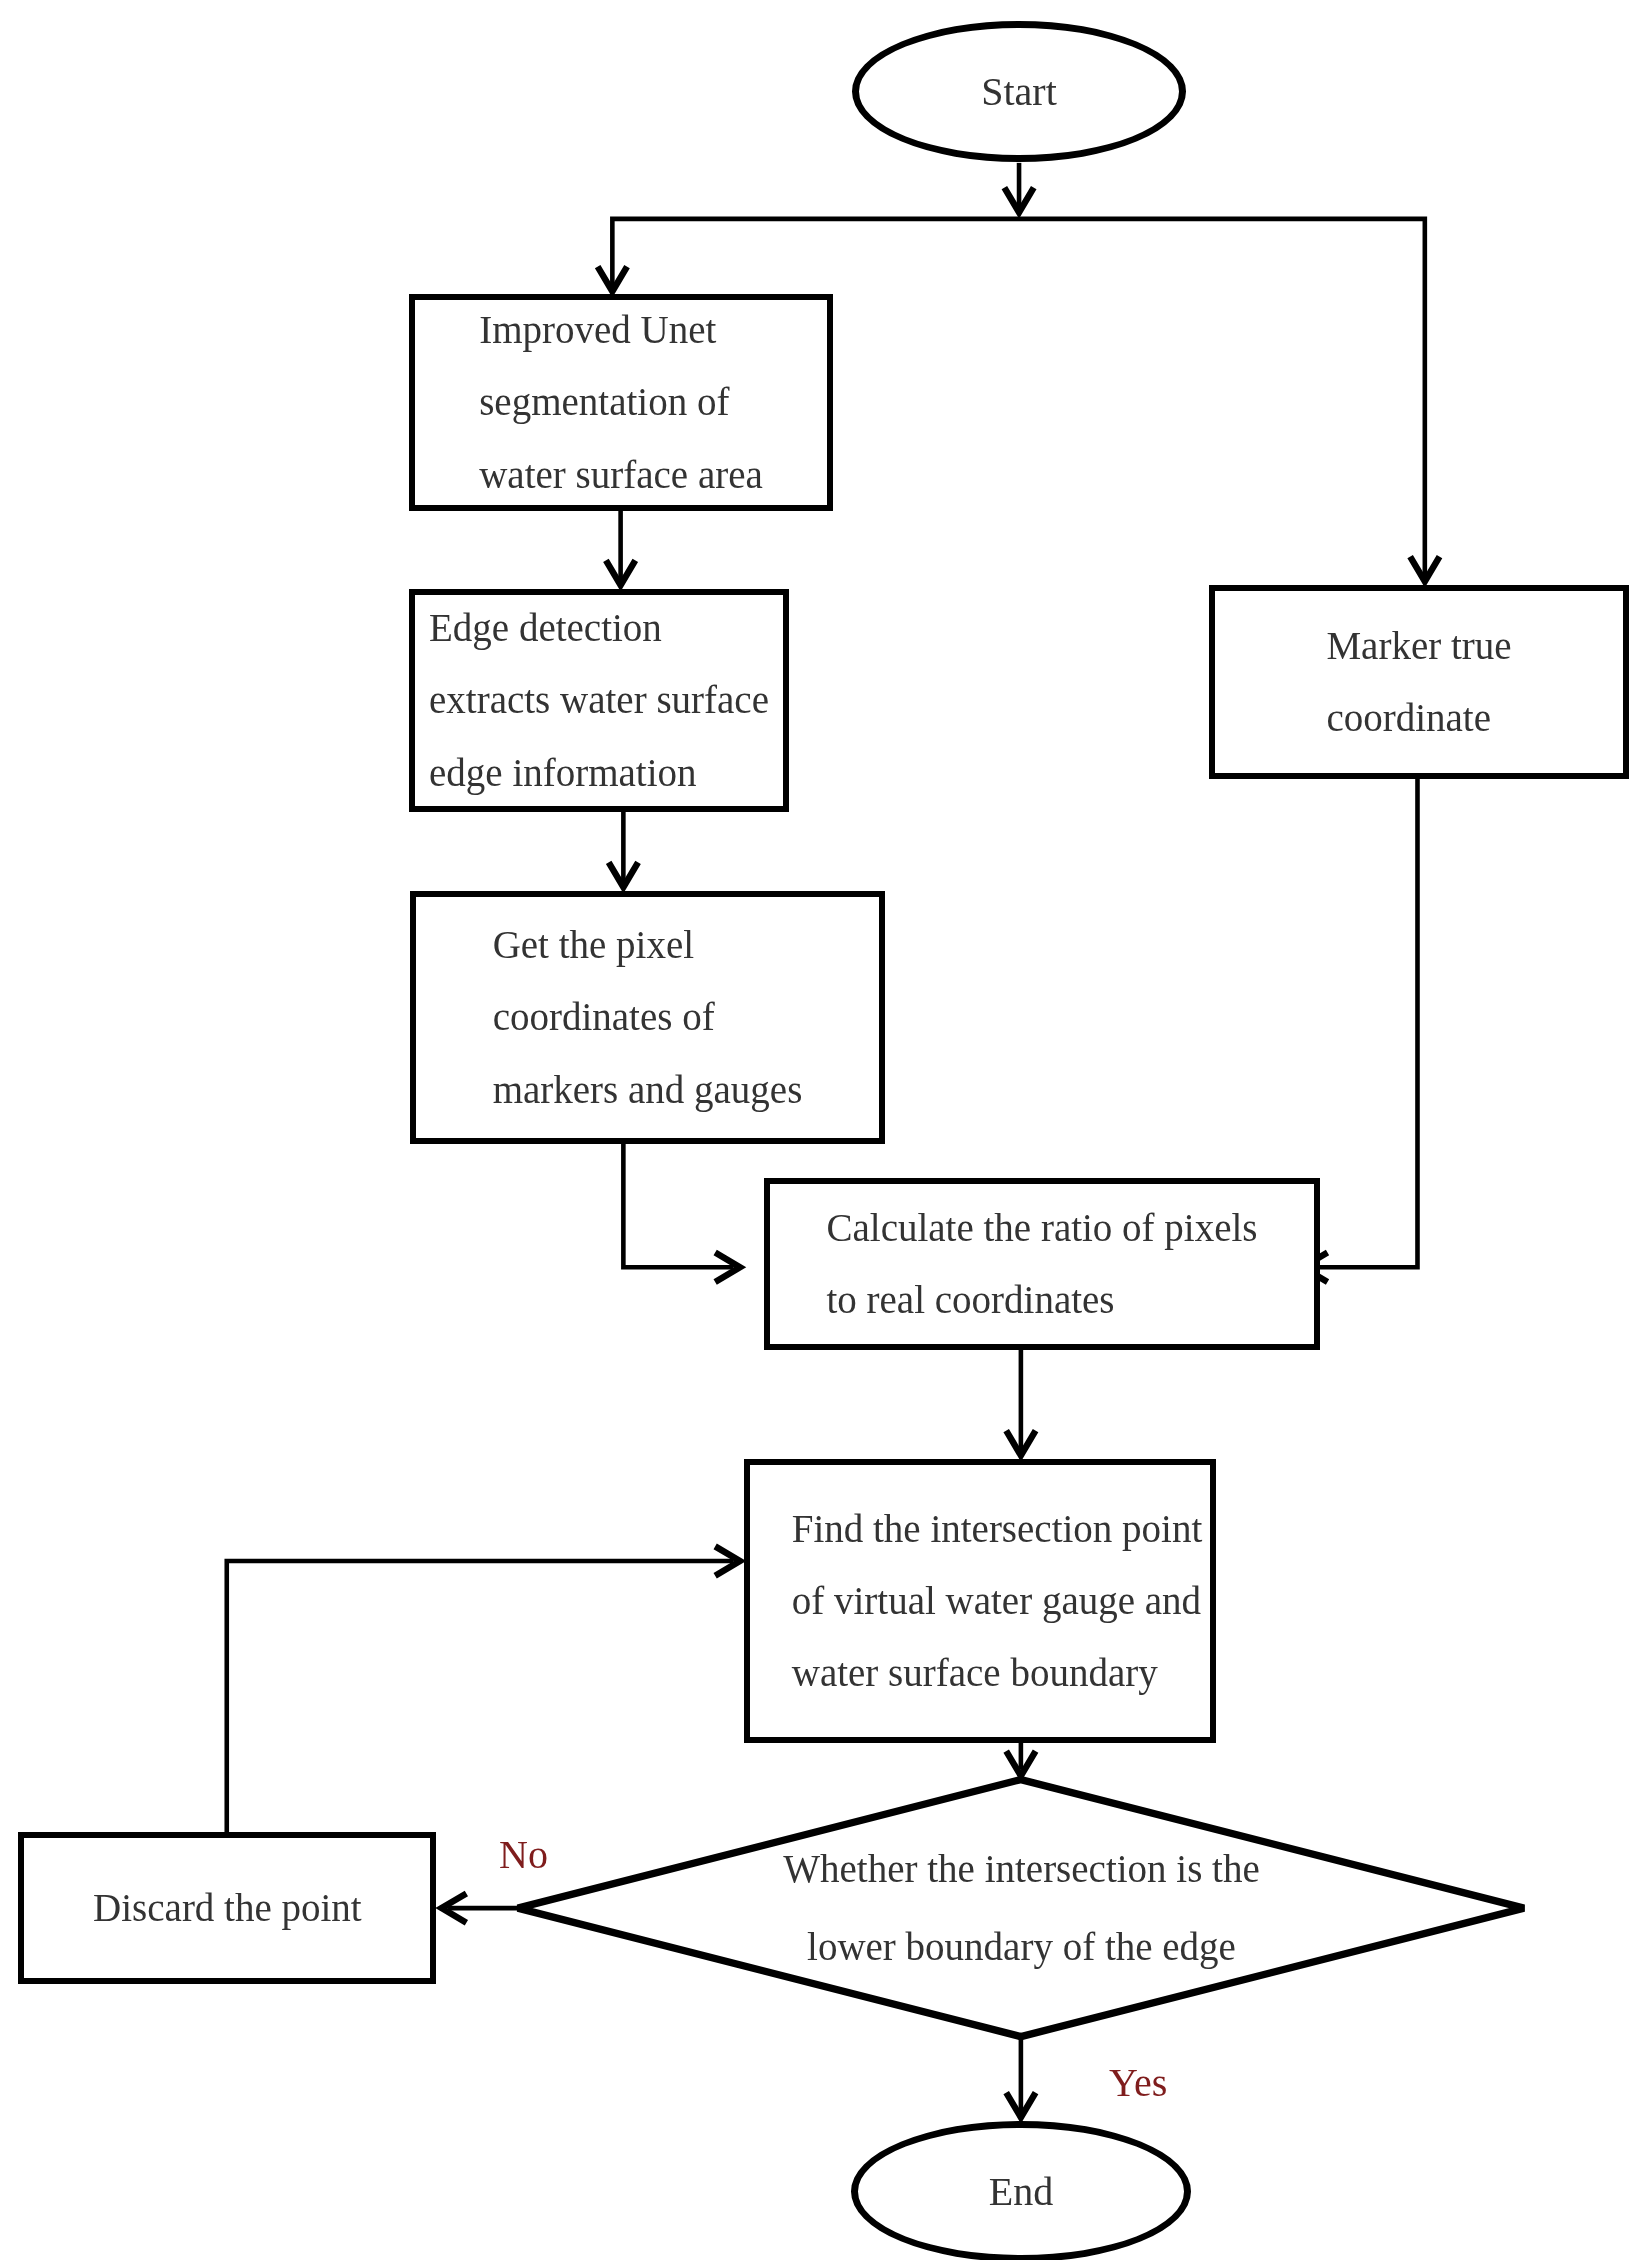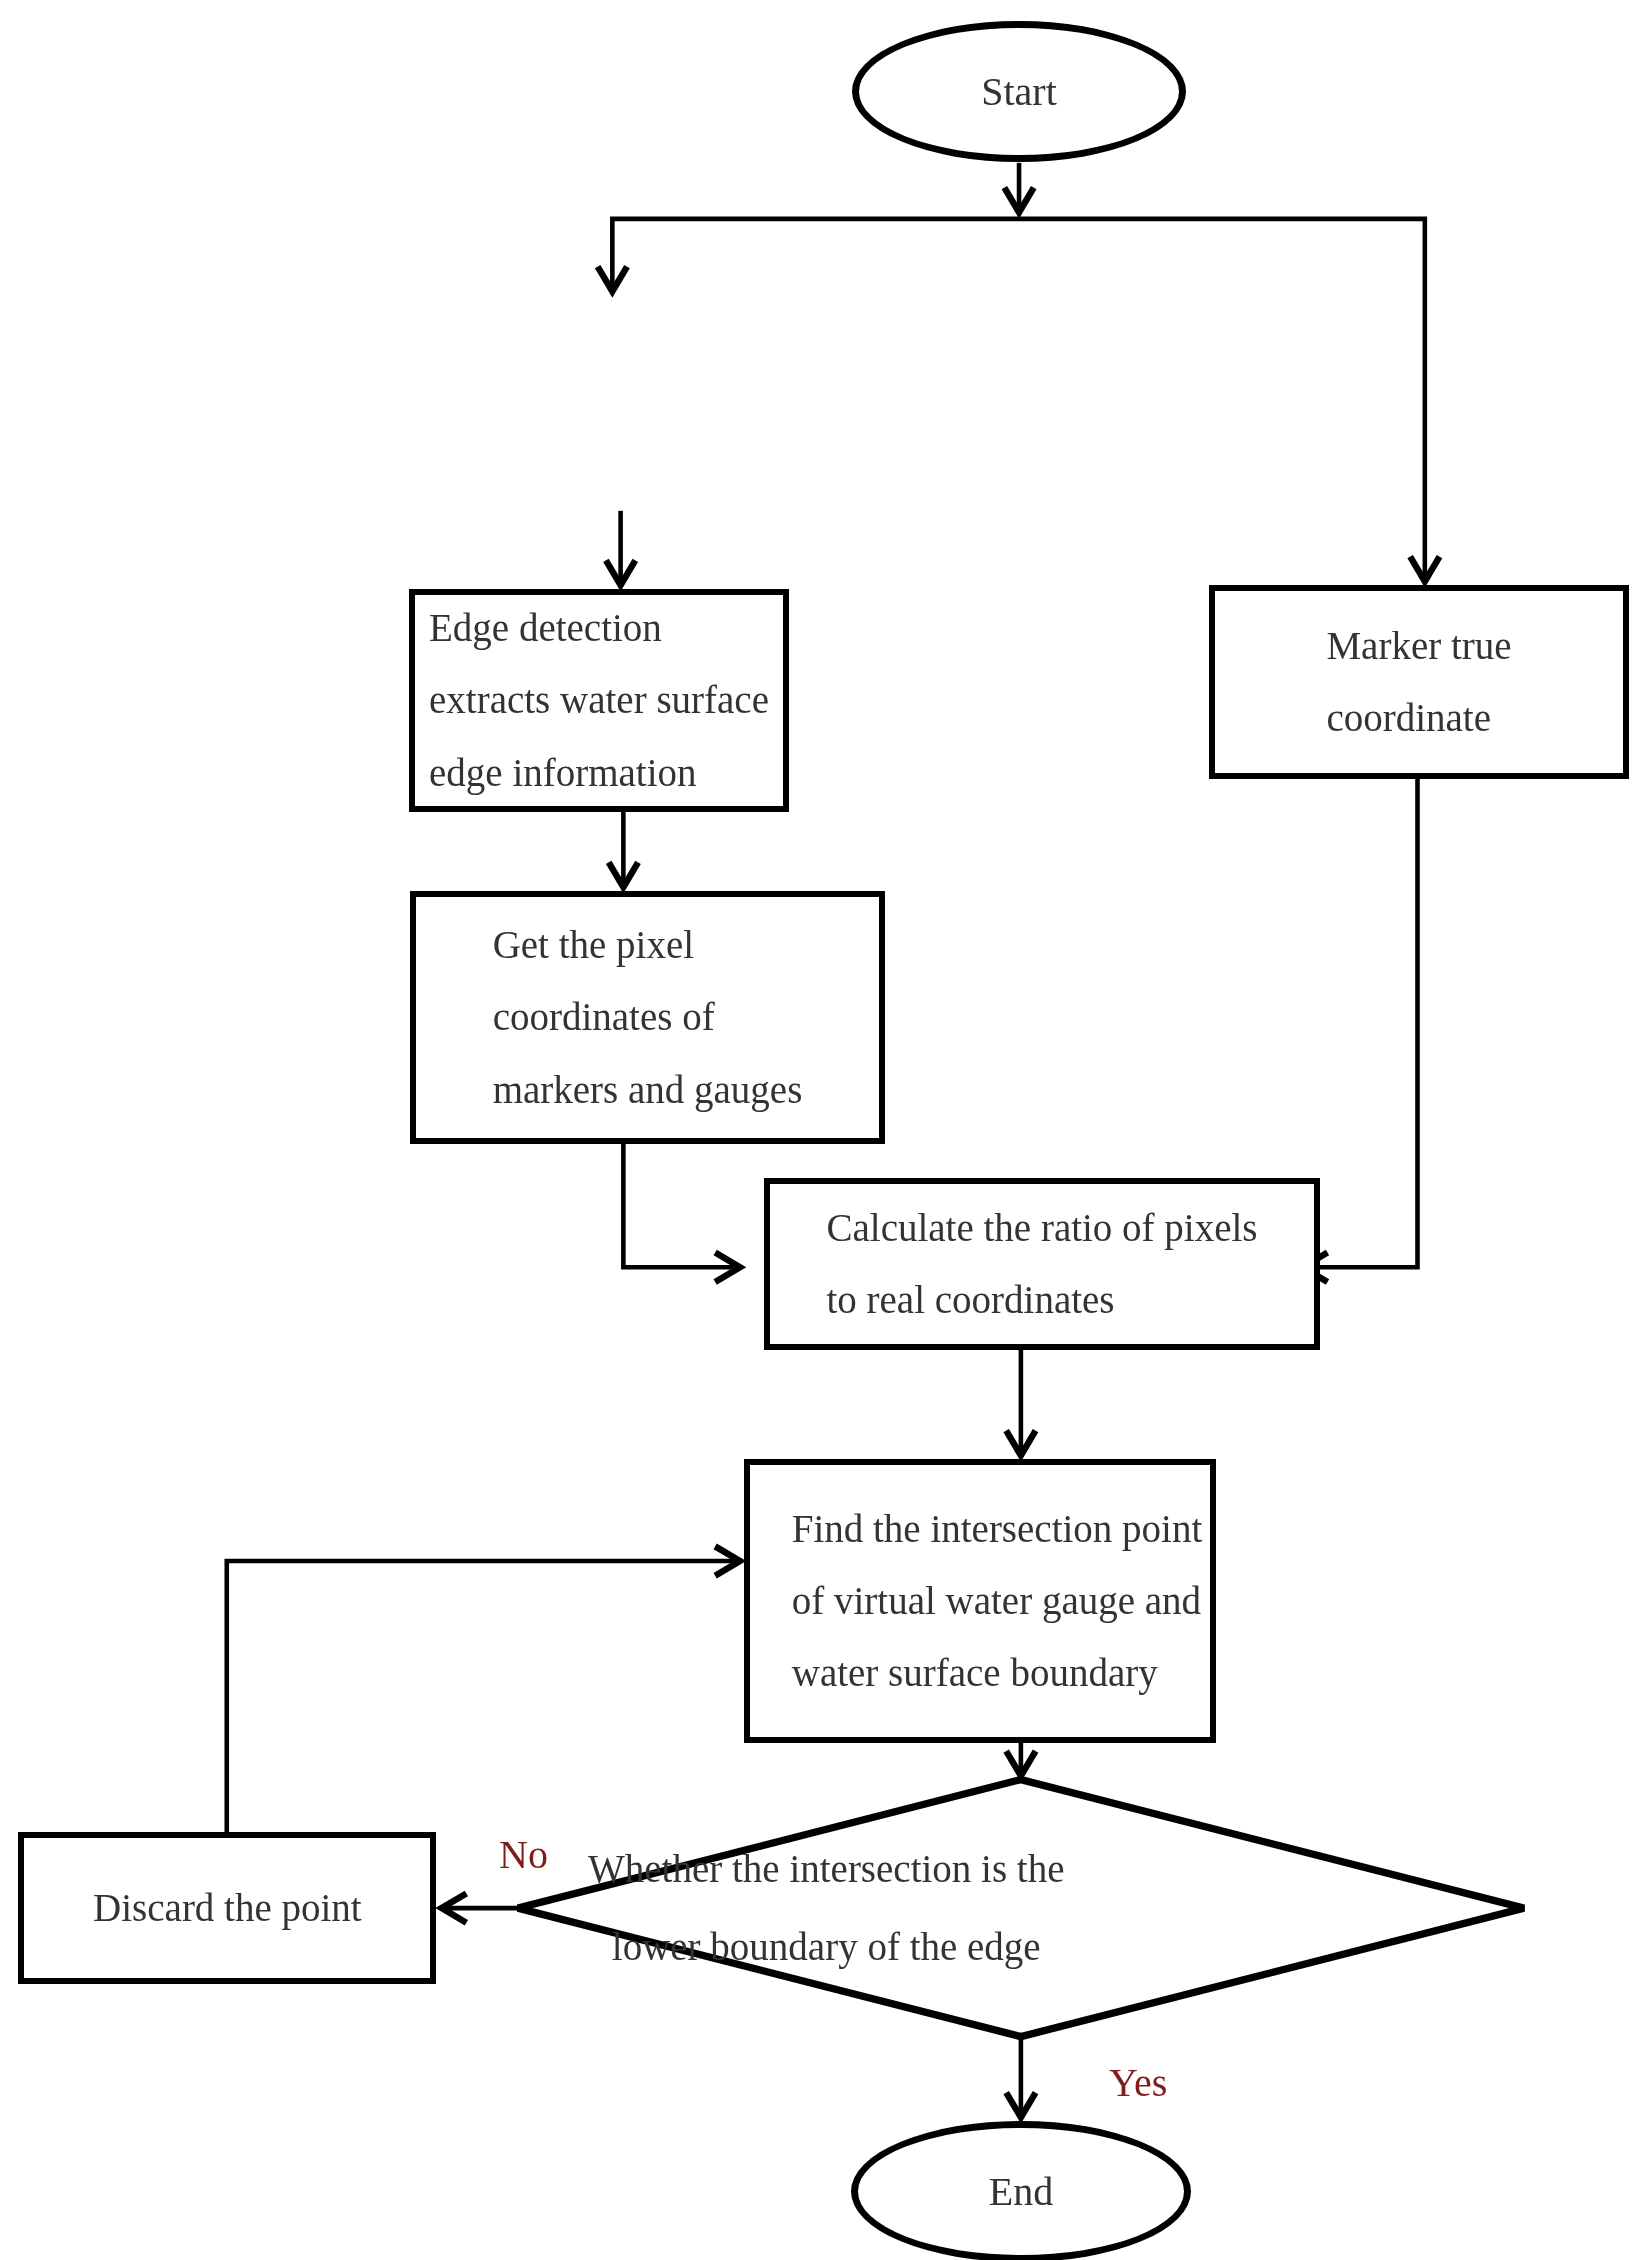--- a/index.html
+++ b/index.html
@@ -34,21 +34,21 @@
   .node span, .floating span { white-space: pre-line; }
   .terminal {
     border-width: 7.3px;
     border-radius: 50%;
     font-size: 40px;
   }
   .floating {
     position: absolute;
     display: flex;
     align-items: center;
-    justify-content: flex-start;
+    justify-content: center;
     text-align: center;
     font-size: 39px;
     line-height: 2.0;
     background: transparent;
   }
   .edge-label {
     position: absolute;
     font-size: 40px;
     line-height: 1;
     color: #7f1d1d;
@@ -118,20 +118,25 @@
     <g>
       <path class="shaft" d="M1112 2218 V2299"></path>
       <path class="head" d="M1096 2279 L1112 2306 L1128 2279"></path>
     </g>
   </svg>
 
   <div class="node terminal" style="left:852px; top:21px; width:334px; height:141px;">
     <span>Start</span>
   </div>
 
+  <div class="node" style="left:409px; top:294px; width:424px; height:217px;">
+    <span>Improved Unet
+segmentation of
+water surface area</span>
+  </div>
 
   <div class="node" style="left:409px; top:589px; width:380px; height:223px;">
     <span>Edge detection
 extracts water surface
 edge information</span>
   </div>
 
   <div class="node" style="left:410px; top:891px; width:475px; height:253px;">
     <span>Get the pixel
 coordinates of

